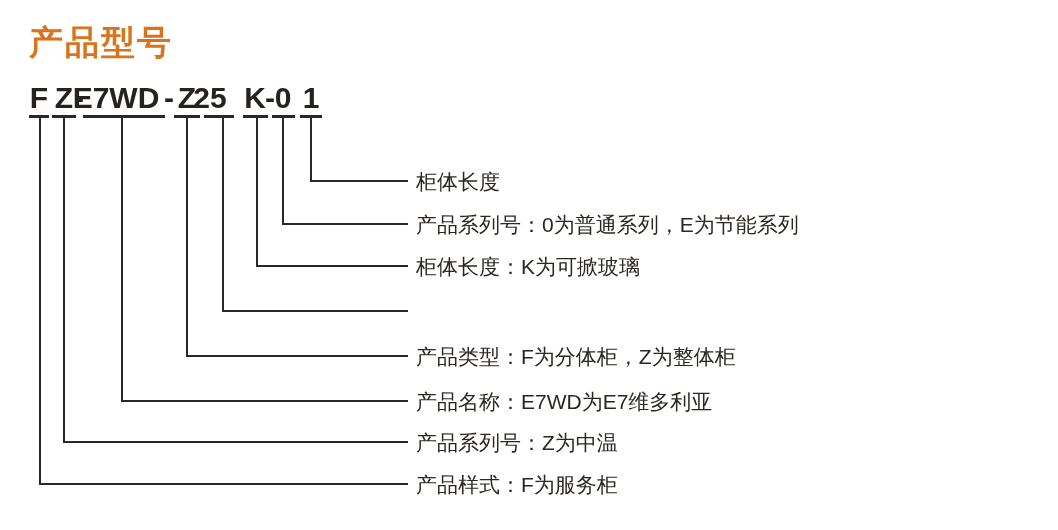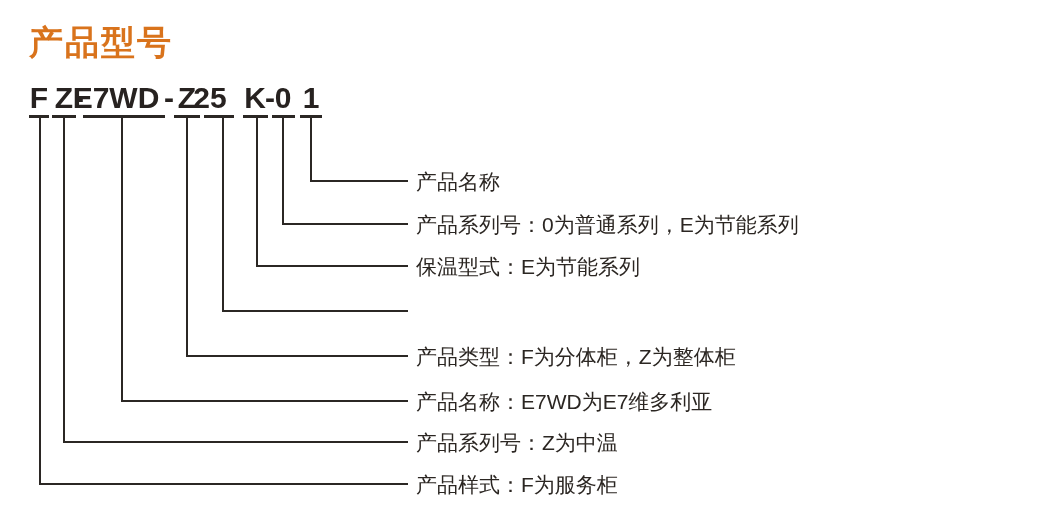--- a/index.html
+++ b/index.html
@@ -67,21 +67,21 @@
 
   <div class="connector" style="left:294px;top:118px;width:98px;height:64px"></div>
   <div class="connector" style="left:266px;top:118px;width:126px;height:107px"></div>
   <div class="connector" style="left:240px;top:118px;width:152px;height:149px"></div>
   <div class="connector" style="left:206px;top:118px;width:186px;height:194px"></div>
   <div class="connector" style="left:170px;top:118px;width:222px;height:239px"></div>
   <div class="connector" style="left:105px;top:118px;width:287px;height:284px"></div>
   <div class="connector" style="left:47px;top:118px;width:345px;height:325px"></div>
   <div class="connector" style="left:23px;top:118px;width:369px;height:367px"></div>
 
-  <div class="legend-label" style="top:166px">产品名称</div>
+  <div class="legend-label" style="top:166px">柜体长度</div>
   <div class="legend-label" style="top:209px">产品系列号：0为普通系列，E为节能系列</div>
-  <div class="legend-label" style="top:251px">保温型式：E为节能系列</div>
+  <div class="legend-label" style="top:251px">柜体长度：K为可掀玻璃</div>
   <div class="legend-label" style="top:341px">产品类型：F为分体柜，Z为整体柜</div>
   <div class="legend-label" style="top:386px">产品名称：E7WD为E7维多利亚</div>
   <div class="legend-label" style="top:427px">产品系列号：Z为中温</div>
   <div class="legend-label" style="top:469px">产品样式：F为服务柜</div>
 
 </div>
 
 </body></html>

